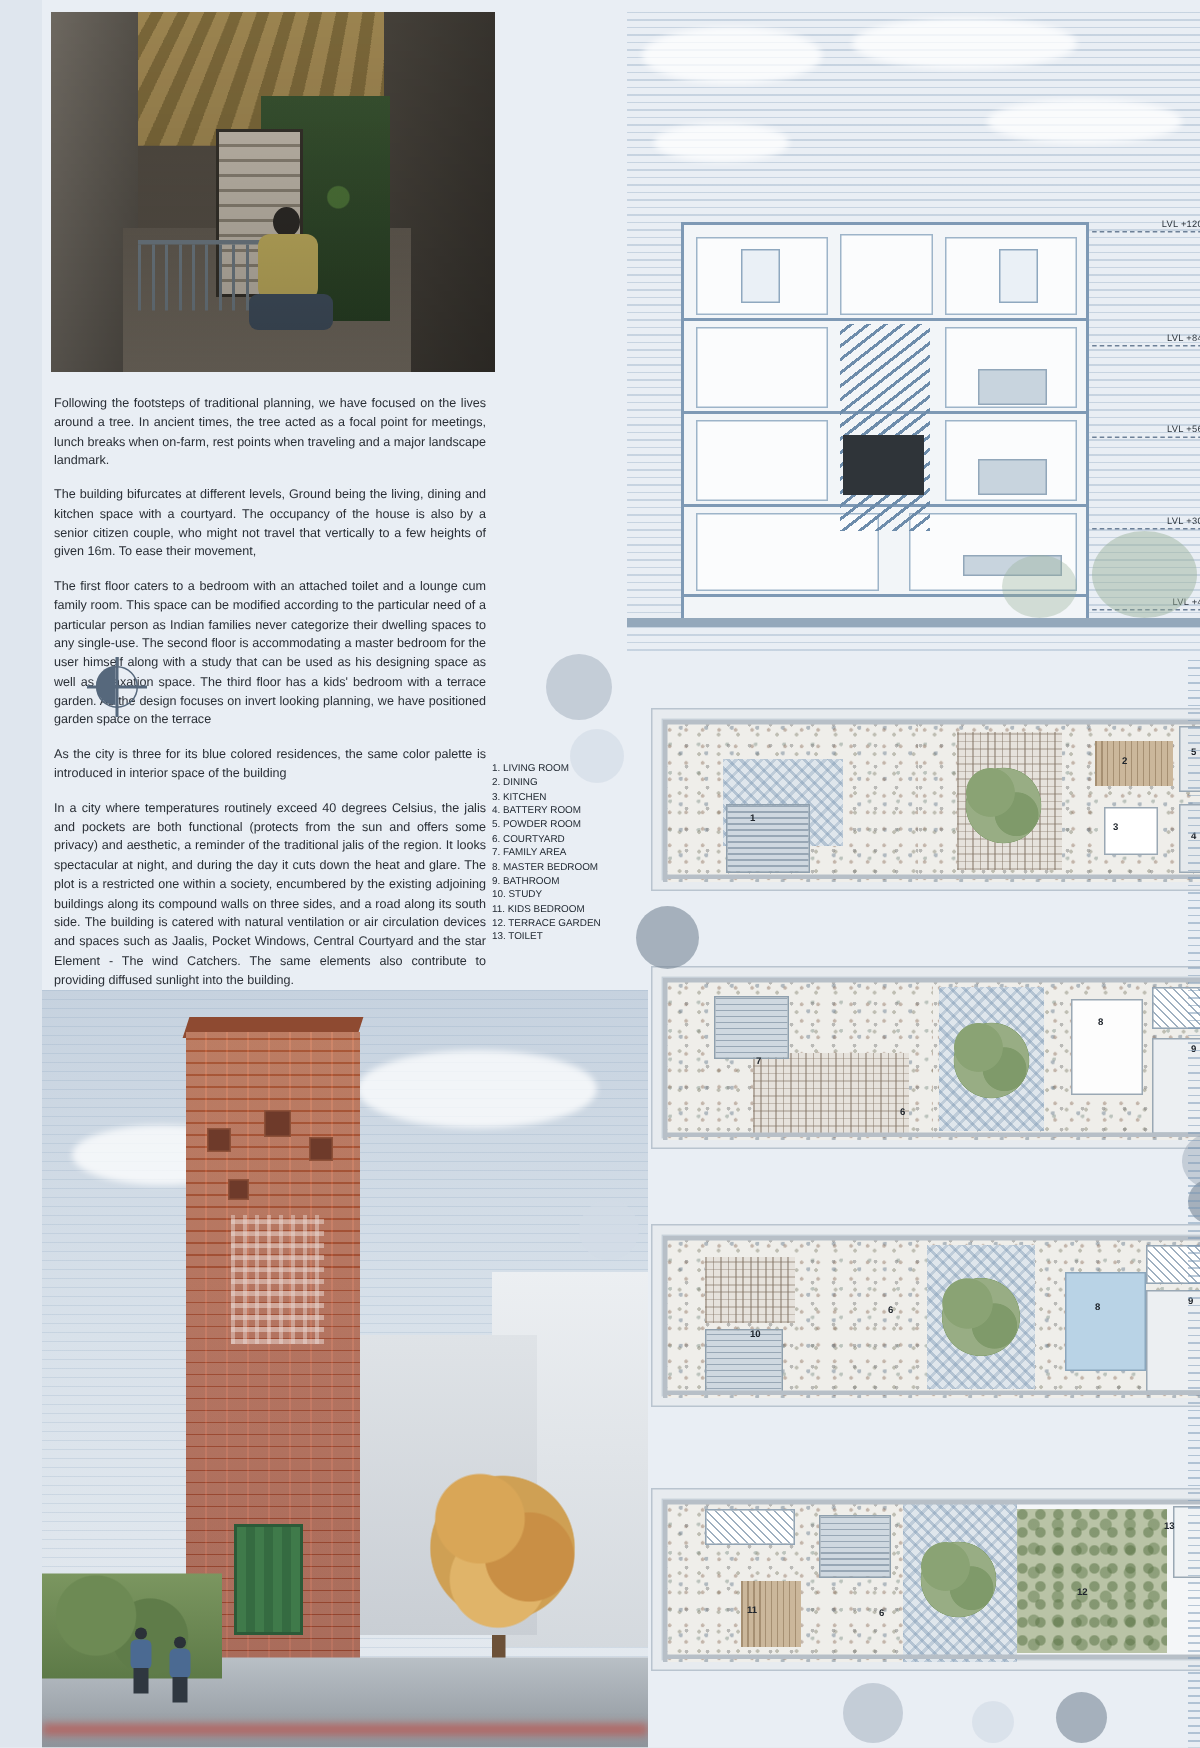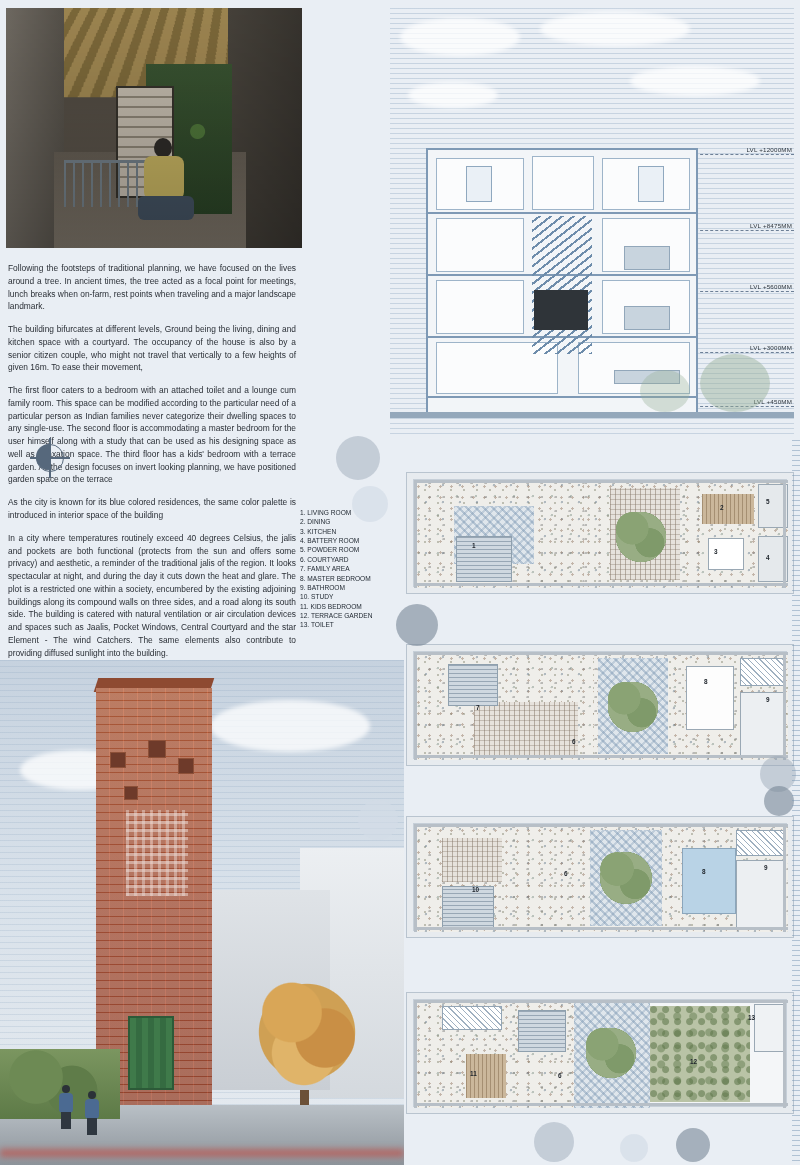--- a/index.html
+++ b/index.html
@@ -2,21 +2,21 @@
 <html><head>
 <meta charset="utf-8">
 <style>
   html,body{margin:0;padding:0;}
   body{
     width:800px;height:1165px;overflow:hidden;
     font-family:"Liberation Sans", sans-serif;
     background:#dfe6ee;
     position:relative;
   }
-  #sheet{position:absolute;inset:0;overflow:hidden;background:#e9eef4;}
+  #sheet{position:absolute;inset:0;overflow:hidden;background:#e9eef4;margin-left:28px;}
 
   
   .sky{
     background:
       linear-gradient(180deg,#cdd9e6 0%, #dbe4ed 35%, #e8eef4 70%, #eef2f6 100%);
   }
   .hatch-h{
     background-image:repeating-linear-gradient(180deg, rgba(120,150,180,.30) 0 1px, rgba(0,0,0,0) 1px 5px);
   }
   .hatch-h-soft{
@@ -236,21 +236,21 @@
         <div class="body"></div>
         <div class="legs"></div>
     </div>
     <div class="rp-photo-fade"></div>
   </div>
 
   <div id="text-col">
     <p>Following the footsteps of traditional planning, we have focused on the lives around a tree. In ancient times, the tree acted as a focal point for meetings, lunch breaks when on-farm, rest points when traveling and a major landscape landmark.</p>
     <p>The building bifurcates at different levels, Ground being the living, dining and kitchen space with a courtyard. The occupancy of the house is also by a senior citizen couple, who might not travel that vertically to a few heights of given 16m. To ease their movement,</p>
     <p>The first floor caters to a bedroom with an attached toilet and a lounge cum family room. This space can be modified according to the particular need of a particular person as Indian families never categorize their dwelling spaces to any single-use. The second floor is accommodating a master bedroom for the user himself along with a study that can be used as his designing space as well as relaxation space. The third floor has a kids' bedroom with a terrace garden. As the design focuses on invert looking planning, we have positioned garden space on the terrace</p>
-    <p>As the city is known for its blue colored residences, the same color palette is introduced in interior space of the building</p>
+    <p>As the city is three for its blue colored residences, the same color palette is introduced in interior space of the building</p>
     <p>In a city where temperatures routinely exceed 40 degrees Celsius, the jalis and pockets are both functional (protects from the sun and offers some privacy) and aesthetic, a reminder of the traditional jalis of the region. It looks spectacular at night, and during the day it cuts down the heat and glare. The plot is a restricted one within a society, encumbered by the existing adjoining buildings along its compound walls on three sides, and a road along its south side. The building is catered with natural ventilation or air circulation devices and spaces such as Jaalis, Pocket Windows, Central Courtyard and the star Element - The wind Catchers. The same elements also contribute to providing diffused sunlight into the building.</p>
   </div>
 
   <div id="section-panel">
     <div id="section-sky" class="sky hatch-h"></div>
 
     <div class="cloud" style="left:10px;top:10px;width:120px;height:38px;"></div>
     <div class="cloud" style="left:150px;top:4px;width:150px;height:34px;"></div>
     <div class="cloud" style="left:240px;top:58px;width:130px;height:30px;"></div>
     <div class="cloud" style="left:18px;top:74px;width:90px;height:26px;"></div>

